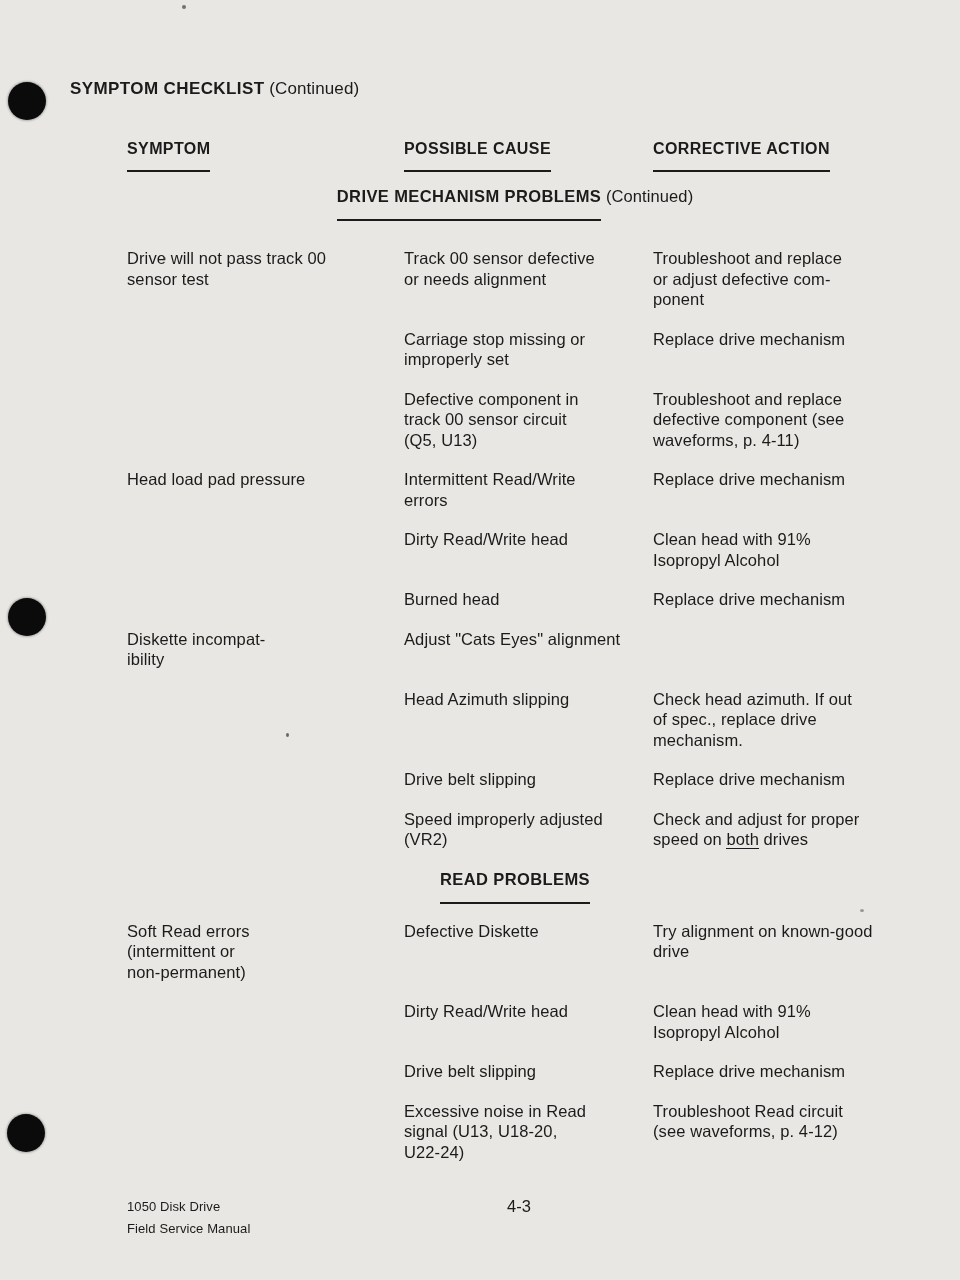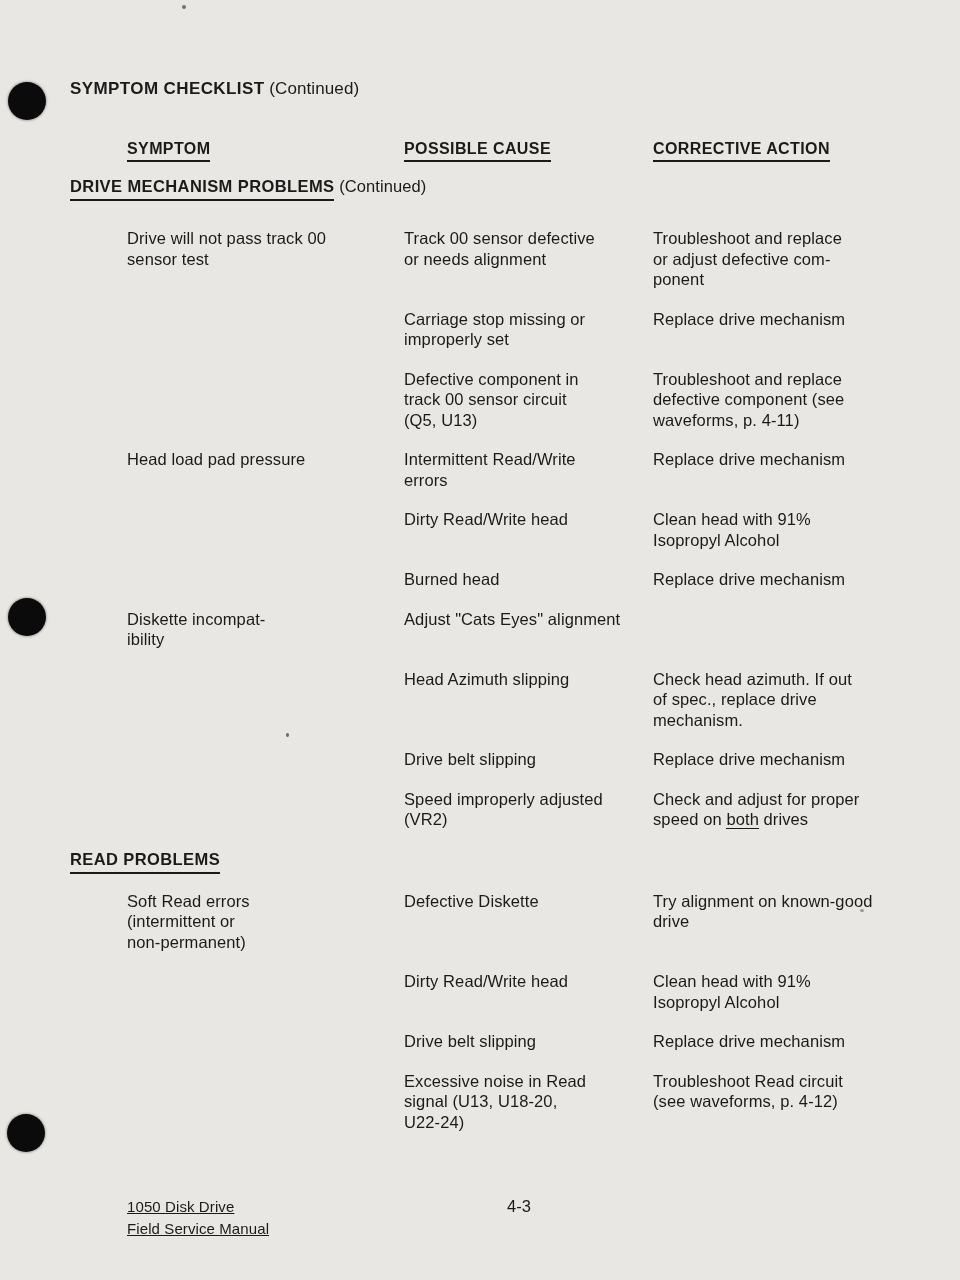--- a/index.html
+++ b/index.html
@@ -47,26 +47,26 @@
     margin:41px 40px 0 127px;
     font-weight:bold;
     font-size:16px;
     line-height:18px;
     letter-spacing:.4px;
   }
   .colhead{justify-self:start;}
   .u{
     display:inline-block;
     border-bottom:2px solid #1b1b1b;
-    padding-bottom:2px;
+    padding-bottom:12px;
   }
 
   .section-heading{
     padding-left:70px;
-    text-align:left;
+    text-align:center;
     font-size:16.5px;
     line-height:21px;
     margin:14px 0 27px;
   }
   #table .section-heading:not(:first-child){margin:0 0 17px;}
 
   .row{
     display:grid;
     grid-template-columns:277px 249px auto;
     margin:0 40px 19px 127px;
@@ -75,21 +75,21 @@
   .line{white-space:nowrap;}
   .uw{
     display:inline-block;
     border-bottom:1.5px solid #1b1b1b;
     line-height:17px;
   }
 
   .footer{
     position:absolute;
     left:127px;top:1196px;
-    font-size:15px;line-height:21.5px;text-decoration:underline;
+    font-size:13px;line-height:21.5px;
   }
   .pagenum{
     position:absolute;
     left:507px;top:1196px;
     font-size:16.5px;
   }
 </style>
 </head>
 <body>
 

